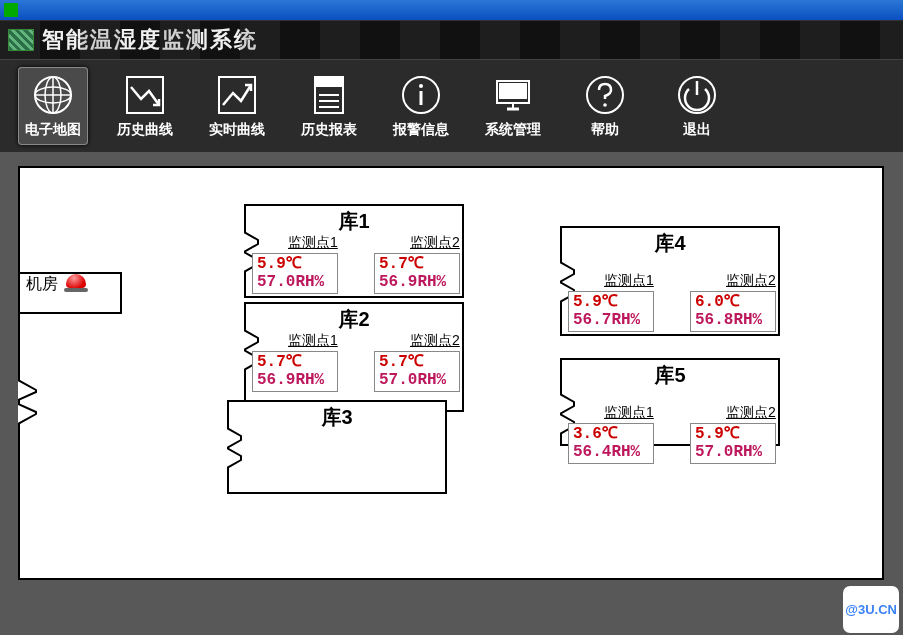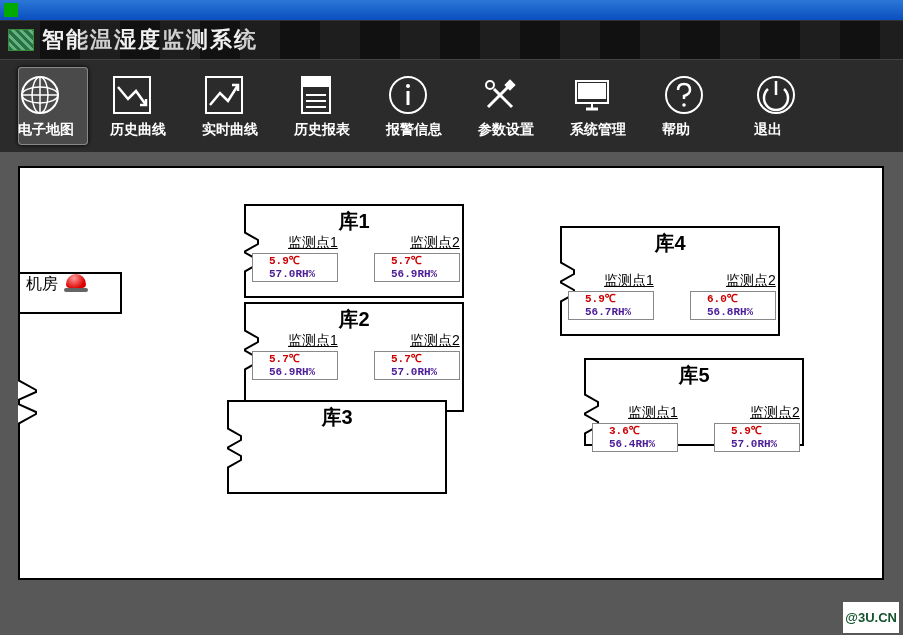--- a/index.html
+++ b/index.html
@@ -59,20 +59,21 @@
     height: 92px;
     background: #2b2b2b;
     display: flex;
     align-items: center;
     padding-left: 18px;
     gap: 22px;
   }
   .tool-btn {
     display: flex;
     flex-direction: column;
+    align-items: center;
     justify-content: center;
     width: 70px;
     height: 78px;
     cursor: pointer;
     color: #fff;
     font-size: 14px;
     font-weight: bold;
     gap: 4px;
     border-radius: 4px;
   }
@@ -119,28 +120,28 @@
   .sensor-title {
     text-decoration: underline;
     font-weight: normal;
     margin-bottom: 1px;
     font-size: 14px;
     margin-left: 36px;
   }
   .sensor-box {
     border: 1px solid #888;
     background: #fff;
-    padding: 1px 16px;
+    padding: 1px 4px;
     font-family: "Courier New", monospace;
     font-weight: bold;
-    font-size: 11px;
+    font-size: 16px;
     line-height: 1.15;
   }
   .temp { color: #c00; }
-  .hum { color: #4c1d95; }
+  .hum { color: #be185d; }
 
   .machine-room {
     position:absolute;
     left: 0;
     top: 104px;
     width: 102px;
     height: 42px;
     border:2px solid #000;
     border-left: none;
     display:flex;
@@ -168,24 +169,25 @@
     left:-2px;
     width: 24px;
     height: 44px;
   }
   .edge-notch svg{width:100%;height:100%}
 
   .watermark {
     position:absolute;
     right:4px; bottom:2px;
     font-size:13px;
-    color:#14532d;
+    color:#3b82f6;
     font-weight:bold;
     background:#fff;
-    padding:8px 2px;
+    padding:16px 2px;
+    border-radius:7px;
   }
 
   .warehouse-door{
     position:absolute;
     left:-2px;
     width:16px;
     height:40px;
   }
   .warehouse-door svg{width:100%;height:100%}
 </style>
@@ -256,31 +258,20 @@
     <span class="tool-icon">
       <svg viewBox="0 0 44 44">
           <circle cx="22" cy="22" r="18" fill="none" stroke="#fff" stroke-width="2"></circle>
           <circle cx="22" cy="13" r="2" fill="#fff"></circle>
           <line x1="22" y1="18" x2="22" y2="32" stroke="#fff" stroke-width="3"></line>
         </svg>
     </span>
     <span>报警信息</span>
   </div>
 
-  <div class="tool-btn">
-    <span class="tool-icon">
-      <svg viewBox="0 0 44 44">
-          <line x1="10" y1="34" x2="30" y2="14" stroke="#fff" stroke-width="3"></line>
-          <rect x="28" y="8" width="8" height="8" fill="#fff" transform="rotate(45 32 12)"></rect>
-          <line x1="34" y1="34" x2="16" y2="16" stroke="#fff" stroke-width="3"></line>
-          <circle cx="12" cy="12" r="4" fill="none" stroke="#fff" stroke-width="2"></circle>
-        </svg>
-    </span>
-    <span>参数设置</span>
-  </div>
 
   <div class="tool-btn">
     <span class="tool-icon">
       <svg viewBox="0 0 44 44">
           <rect x="6" y="8" width="32" height="22" fill="none" stroke="#fff" stroke-width="2"></rect>
           <rect x="8" y="10" width="28" height="16" fill="#fff"></rect>
           <line x1="16" y1="36" x2="28" y2="36" stroke="#fff" stroke-width="3"></line>
           <line x1="22" y1="30" x2="22" y2="36" stroke="#fff" stroke-width="2"></line>
         </svg>
     </span>
@@ -390,21 +381,21 @@
     </div>
     <div class="sensor" style="left:128px; top:44px">
       <div class="sensor-title">监测点2</div>
       <div class="sensor-box">
         <div class="temp">6.0℃</div>
         <div class="hum">56.8RH%</div>
       </div>
     </div>
   </div>
 
-  <div class="room-box" style="left:564px; top:190px; width:220px; height:88px">
+  <div class="room-box" style="left:540px; top:190px; width:220px; height:88px">
     <div class="room-label">库5</div>
     <div class="warehouse-door" style="top:34px"><svg viewBox="0 0 16 40">
           <path d="M0 0 L14 8 L14 12 L0 20 L14 28 L14 32 L0 40" fill="#fff" stroke="#000" stroke-width="2"></path>
         </svg></div>
     <div class="sensor" style="left:6px; top:44px">
       <div class="sensor-title">监测点1</div>
       <div class="sensor-box">
         <div class="temp">3.6℃</div>
         <div class="hum">56.4RH%</div>
       </div>

